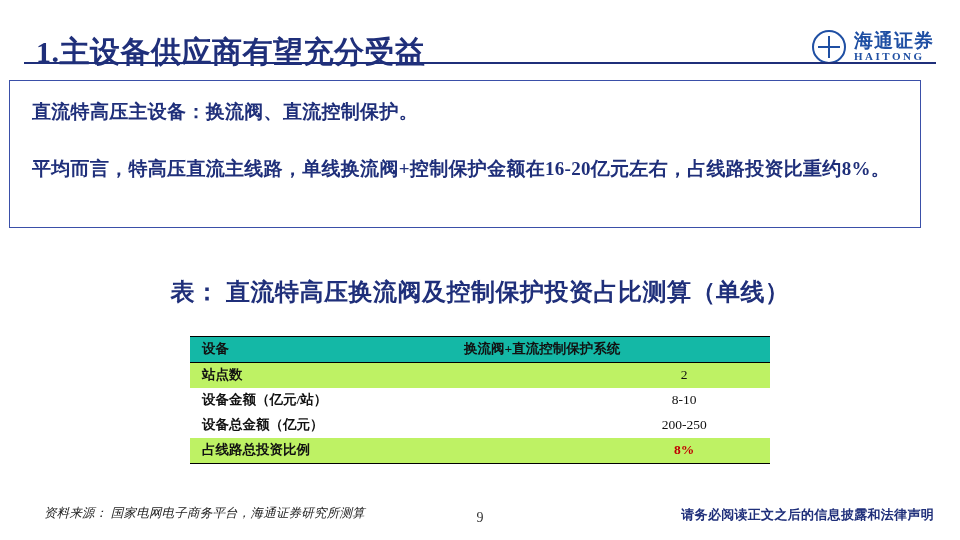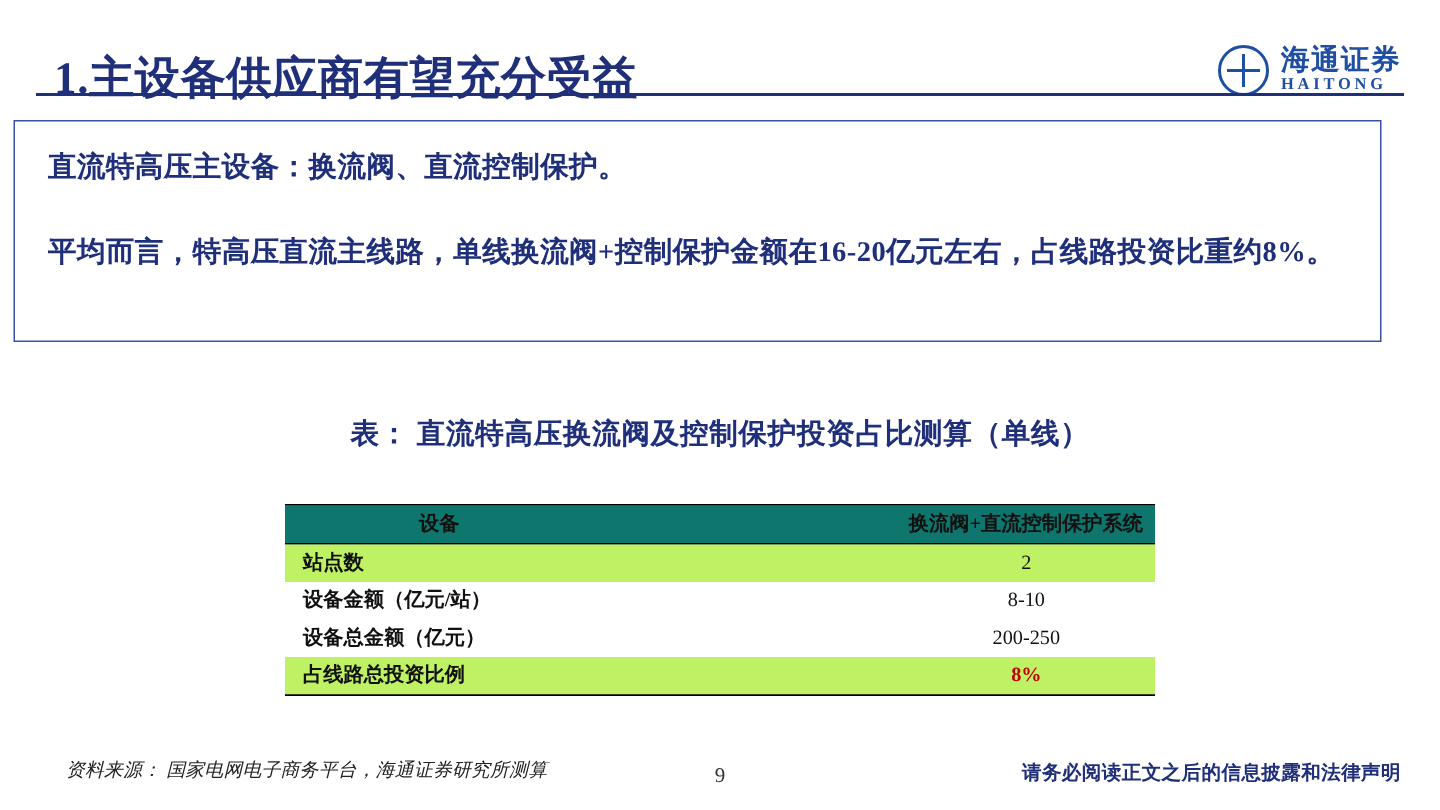--- a/index.html
+++ b/index.html
@@ -127,21 +127,21 @@
     margin-top: 28px;
   }
 
   
   .table-caption {
     position: absolute;
     left: 0;
     top: 276px;
     width: 960px;
     text-align: center;
-    font-size: 19px;
+    font-size: 24px;
     font-weight: bold;
     color: #1f2f7a;
     letter-spacing: 0.5px;
   }
 
   
   .table-wrap {
     position: absolute;
     left: 190px;
     top: 336px;
@@ -153,22 +153,21 @@
     font-size: 13.5px;
     color: #111111;
   }
   table.data td {
     padding: 3px 8px;
     height: 19px;
     line-height: 1.25;
   }
   table.data tr.head td {
     font-weight: bold;
-    background: #0f766e;
-    text-align: right;
+    background: #14b8a6;
   }
   table.data tr.alt td {
     background: #bef264;
   }
   table.data td.label {
     text-align: left;
     font-weight: bold;
     padding-left: 12px;
   }
   table.data td.value {

